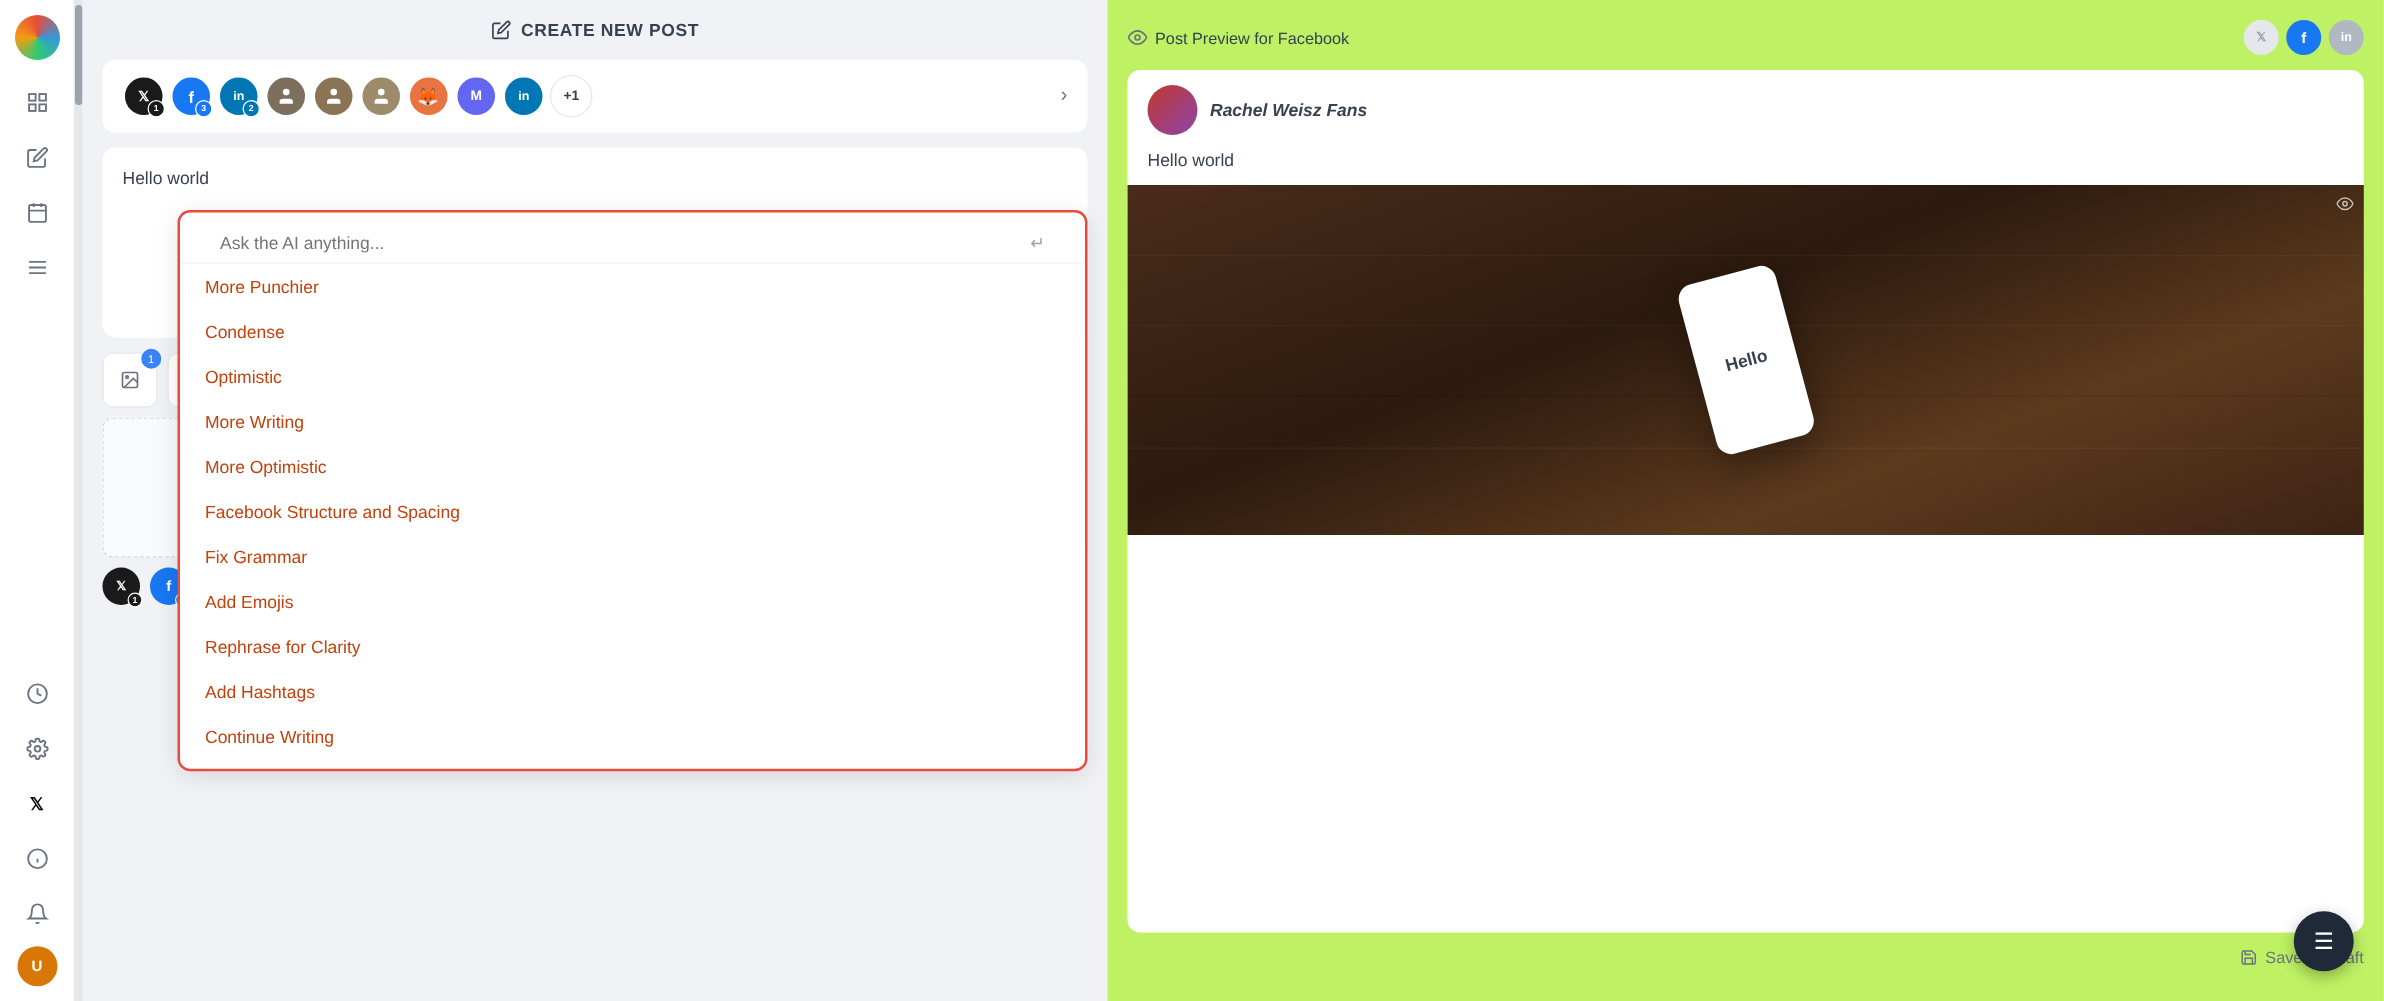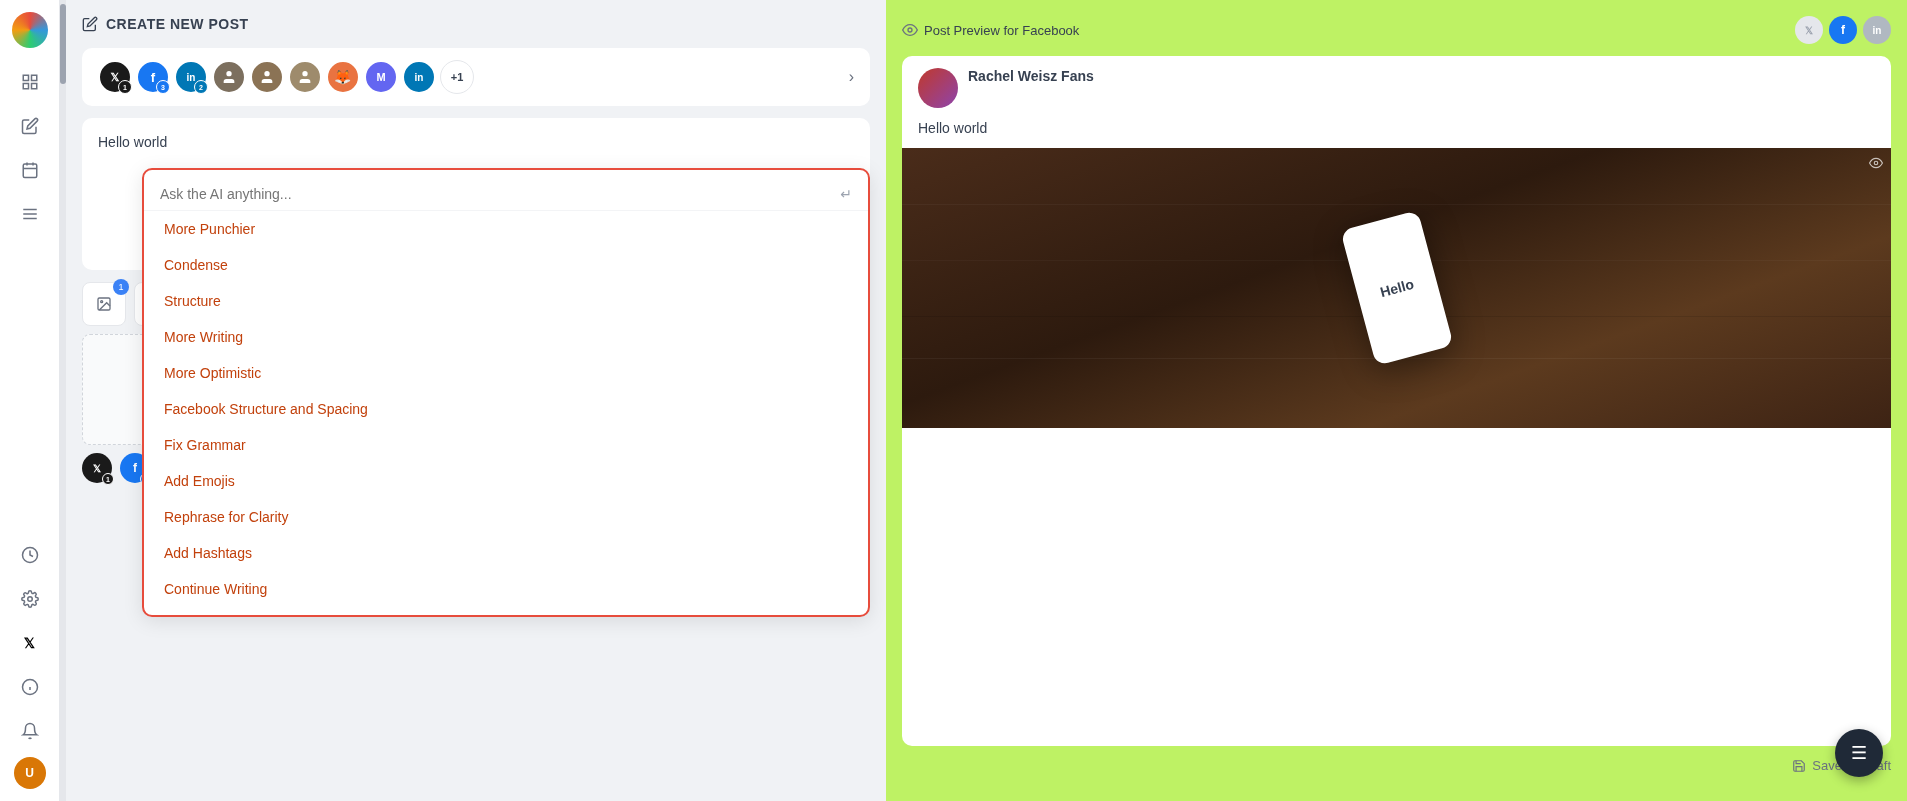--- a/index.html
+++ b/index.html
@@ -53,20 +53,21 @@
       overflow-y: auto;
       flex-shrink: 0;
     }
 
     
     .create-header {
       display: flex;
       align-items: center;
       justify-content: space-between;
       margin-bottom: 16px;
+      flex-direction: column;
     }
     .create-title {
       display: flex; align-items: center; gap: 8px;
       font-size: 14px; font-weight: 700; color: #374151; letter-spacing: 0.5px;
     }
     .repost-btn {
       background: #e8f4fd;
       border: none;
       border-radius: 20px;
       padding: 8px 16px;
@@ -154,21 +155,21 @@
       left: 60px;
       background: #fff;
       border: 2px solid #e74c3c;
       border-radius: 10px;
       z-index: 100;
       padding: 8px 0;
       box-shadow: 0 4px 20px rgba(0,0,0,0.1);
     }
     .ai-search-row {
       display: flex; align-items: center;
-      padding: 8px 16px;
+      padding: 8px 32px;
       border-bottom: 1px solid #f3f4f6;
       gap: 8px;
     }
     .ai-search-input {
       flex: 1; border: none; outline: none;
       font-size: 14px; color: #6b7280;
     }
     .ai-enter-icon {
       color: #9ca3af; font-size: 14px;
     }
@@ -304,21 +305,21 @@
       font-size: 12px; font-weight: bold;
     }
     .fb-card {
       background: #fff;
       border-radius: 10px;
       overflow: hidden;
       flex: 1;
     }
     .fb-card-header {
       padding: 12px 16px;
-      display: flex; gap: 10px;
+      display: flex; align-items: center; gap: 10px; font-style: italic;
     }
     .fb-avatar {
       width: 40px; height: 40px;
       border-radius: 50%; background: #6b7280;
     }
     .fb-page-name {
       font-size: 14px; font-weight: 600; color: #374151;
     }
     .fb-post-text {
       padding: 0 16px 12px;
@@ -533,21 +534,21 @@
       <button class="emoji-btn">🙂</button>
     </div>
 
     <div class="ai-dropdown">
       <div class="ai-search-row">
         <input class="ai-search-input" placeholder="Ask the AI anything..." style="">
         <span class="ai-enter-icon">↵</span>
       </div>
       <div class="ai-menu-item">More Punchier</div>
       <div class="ai-menu-item">Condense</div>
-      <div class="ai-menu-item">Structure</div>
+      <div class="ai-menu-item">Optimistic</div>
       <div class="ai-menu-item">More Writing</div>
       <div class="ai-menu-item">More Optimistic</div>
       <div class="ai-menu-item">Facebook Structure and Spacing</div>
       <div class="ai-menu-item">Fix Grammar</div>
       <div class="ai-menu-item">Add Emojis</div>
       <div class="ai-menu-item">Rephrase for Clarity</div>
       <div class="ai-menu-item">Add Hashtags</div>
       <div class="ai-menu-item">Continue Writing</div>
     </div>
   </div>

